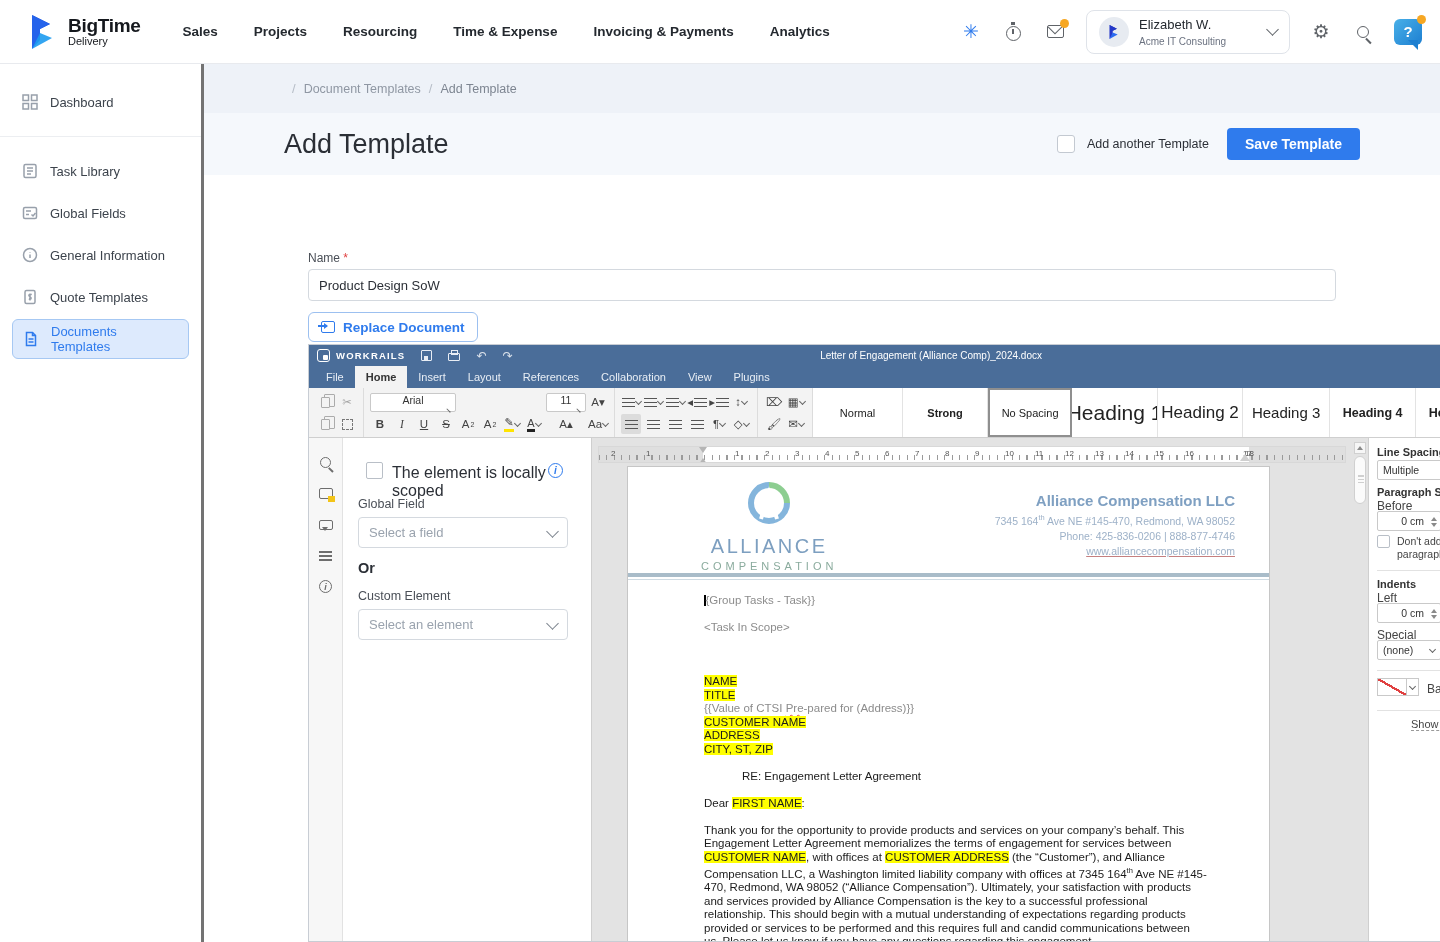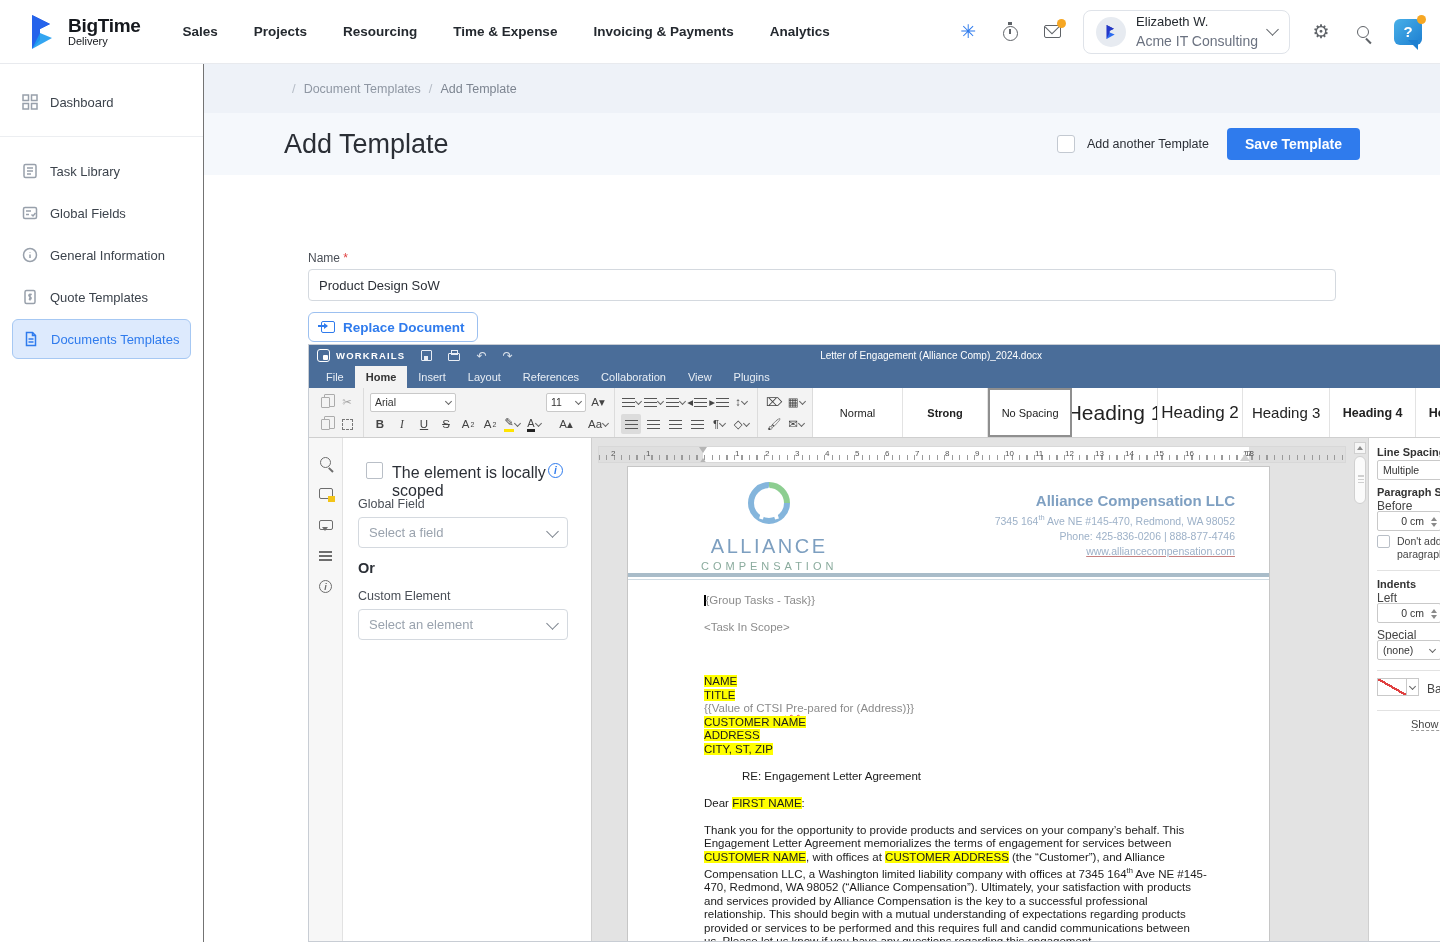--- a/index.html
+++ b/index.html
@@ -21,32 +21,32 @@
   .sparkle { color:#2f7bed; font-size:19px; line-height:1; }
   .ic-clock { width:15px; height:15px; border:1.6px solid #5f6368; border-radius:50%; position:relative; margin-top:3px; }
   .ic-clock:before { content:""; position:absolute; top:-5px; left:4px; width:4px; height:3px; background:#5f6368; }
   .ic-clock:after { content:""; position:absolute; top:2px; left:5.5px; width:1.6px; height:5px; background:#5f6368; }
   .ic-mail { width:17px; height:13px; border:1.6px solid #5f6368; border-radius:2px; position:relative; overflow:hidden; }
   .ic-mail:before { content:""; position:absolute; top:-6px; left:1px; width:10px; height:10px; border:1.6px solid #5f6368; transform:rotate(45deg); background:#fff; }
   .user-chip { display:flex; align-items:center; gap:10px; border:1px solid #dfe3e9; border-radius:8px;
     height:44px; padding:0 12px; min-width:204px; cursor:pointer; background:#fff; }
   .avatar { width:30px; height:30px; border-radius:50%; background:#e7ebf1; display:flex; align-items:center; justify-content:center; }
   .uc-name { font-size:13px; color:#24292f; }
-  .uc-co { font-size:14px; color:#6b7280; margin-top:4px; }
+  .uc-co { font-size:10px; color:#6b7280; margin-top:4px; }
   .chev { width:9px; height:9px; border-right:1.8px solid #5f6368; border-bottom:1.8px solid #5f6368; transform:rotate(45deg); margin-left:auto; margin-top:-4px; }
   .gear { font-size:19px; color:#5f6368; line-height:1; }
   .ic-search { width:12px; height:12px; border:1.8px solid #5f6368; border-radius:50%; position:relative; }
   .ic-search:after { content:""; position:absolute; bottom:-5px; right:-4px; width:7px; height:1.8px; background:#5f6368; transform:rotate(45deg); }
   .help { position:relative; width:28px; height:26px; background:linear-gradient(135deg,#49b0e8,#1d7fd1); border-radius:6px;
     color:#fff; font-weight:bold; font-size:15px; display:flex; align-items:center; justify-content:center; cursor:pointer; }
   .help:after { content:""; position:absolute; bottom:-5px; right:4px; border:5px solid transparent; border-top-color:#1d7fd1; border-right-color:#1d7fd1; }
 
   
   .sidebar { position:absolute; top:64px; left:0; bottom:0; width:204px; background:#fff;
-    border-right:1px solid #737373; z-index:20; }
+    border-right:3px solid #737373; z-index:20; }
   .sb-item { display:flex; align-items:center; gap:12px; height:40px; margin:2px 12px; padding:0 10px;
     border-radius:6px; font-size:13px; color:#3c434c; cursor:pointer; }
   .sb-item.first { margin-top:18px; }
   .sb-divider { height:1px; background:#eceef1; margin:14px 0; }
   .sb-item.active { background:#ddeafd; border:1px solid #a6c8f3; color:#2f7bed; }
   .sb-item svg { flex:0 0 auto; }
   .sb-version { position:absolute; left:0; right:0; bottom:0; height:48px; border-top:1px solid #eceef1;
     display:flex; align-items:center; justify-content:center; font-size:12.5px; color:#b3b9c2; }
 
   
@@ -92,21 +92,21 @@
   .ed-tab { font-size:11px; color:#e8eef5; padding:0 11px; height:22px; line-height:22px; cursor:pointer; }
   .ed-tab.active { background:#f3f3f3; color:#333; font-weight:bold; }
 
   .ed-toolbar { height:50px; background:#f3f3f3; border-bottom:1px solid #cfcfcf; display:flex; overflow:hidden; }
   .tgroup { display:grid; grid-template-rows:22px 22px; grid-auto-flow:column; align-items:center; padding:3px 6px; border-right:1px solid #dcdcdc; column-gap:2px; }
   .tbtn { min-width:20px; height:20px; display:flex; align-items:center; justify-content:center; gap:1px;
     font-size:11.5px; color:#444; cursor:pointer; border-radius:2px; }
   .tbtn.dim { opacity:.45; }
   .tbtn.on { background:#dcdcdc; }
   .tsel { height:19px; border:1px solid #c9c9c9; background:#fff; border-radius:2px; font-size:10.5px; color:#333;
-    display:flex; align-items:center; padding:0 4px; gap:6px; cursor:pointer; }
+    display:flex; align-items:center; padding:0 4px; gap:6px; cursor:pointer;flex-direction:column; }
   .mini-chev { width:5px; height:5px; border-right:1.3px solid #666; border-bottom:1.3px solid #666; transform:rotate(45deg); margin-top:-2px; }
   .ic-lines { width:13px; height:9px; background:repeating-linear-gradient(#555 0 1.4px,transparent 1.4px 3.8px); }
   .ic-copy { width:9px; height:11px; border:1.3px solid #555; border-radius:1px; position:relative; background:#f3f3f3; }
   .ic-copy:before { content:""; position:absolute; top:-4px; left:2px; width:9px; height:11px; border:1.3px solid #555; border-radius:1px; z-index:-1; }
   .ic-select { width:11px; height:11px; border:1.3px dashed #777; }
   .hl-pen { border-bottom:3px solid #ffe400; padding-bottom:0px; font-size:11px; }
   .fc-a { border-bottom:3px solid #222; font-size:11px; }
   .sup2 { font-size:7px; vertical-align:super; } .sub2 { font-size:7px; vertical-align:sub; }
 
   .gallery { display:flex; flex:1; overflow:hidden; background:#fff; }

